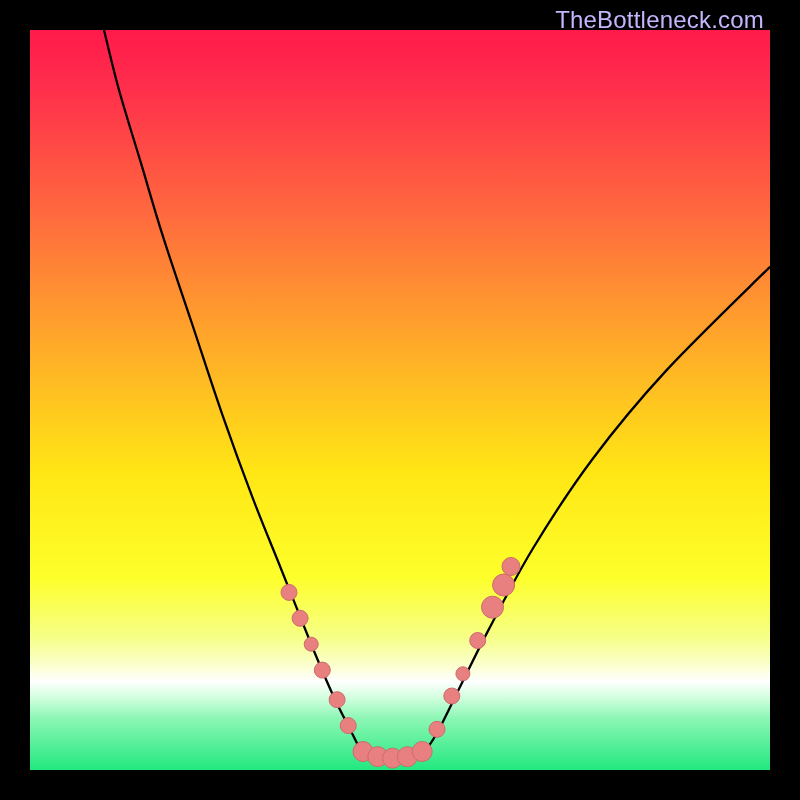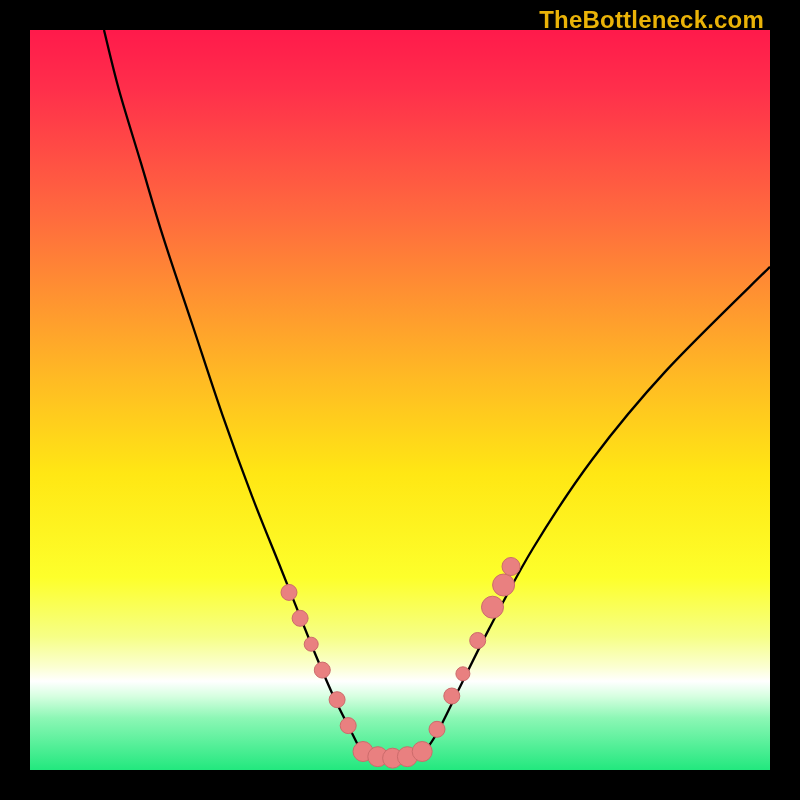--- a/index.html
+++ b/index.html
@@ -21,22 +21,22 @@
   .gradient-bg {
     position: absolute;
     inset: 0;
   }
   .watermark {
     position: absolute;
     top: 6px;
     right: 36px;
     font-family: Arial, Helvetica, sans-serif;
     font-size: 24px;
-    font-weight: 700;
-    color: #eab308;
+    font-weight: 400;
+    color: #c4b5fd;
     letter-spacing: 0.2px;
   }
   svg { position: absolute; inset: 0; }
 </style>
 </head>
 <body>
 <div class="frame">
 
   <div class="plot-area">
 

